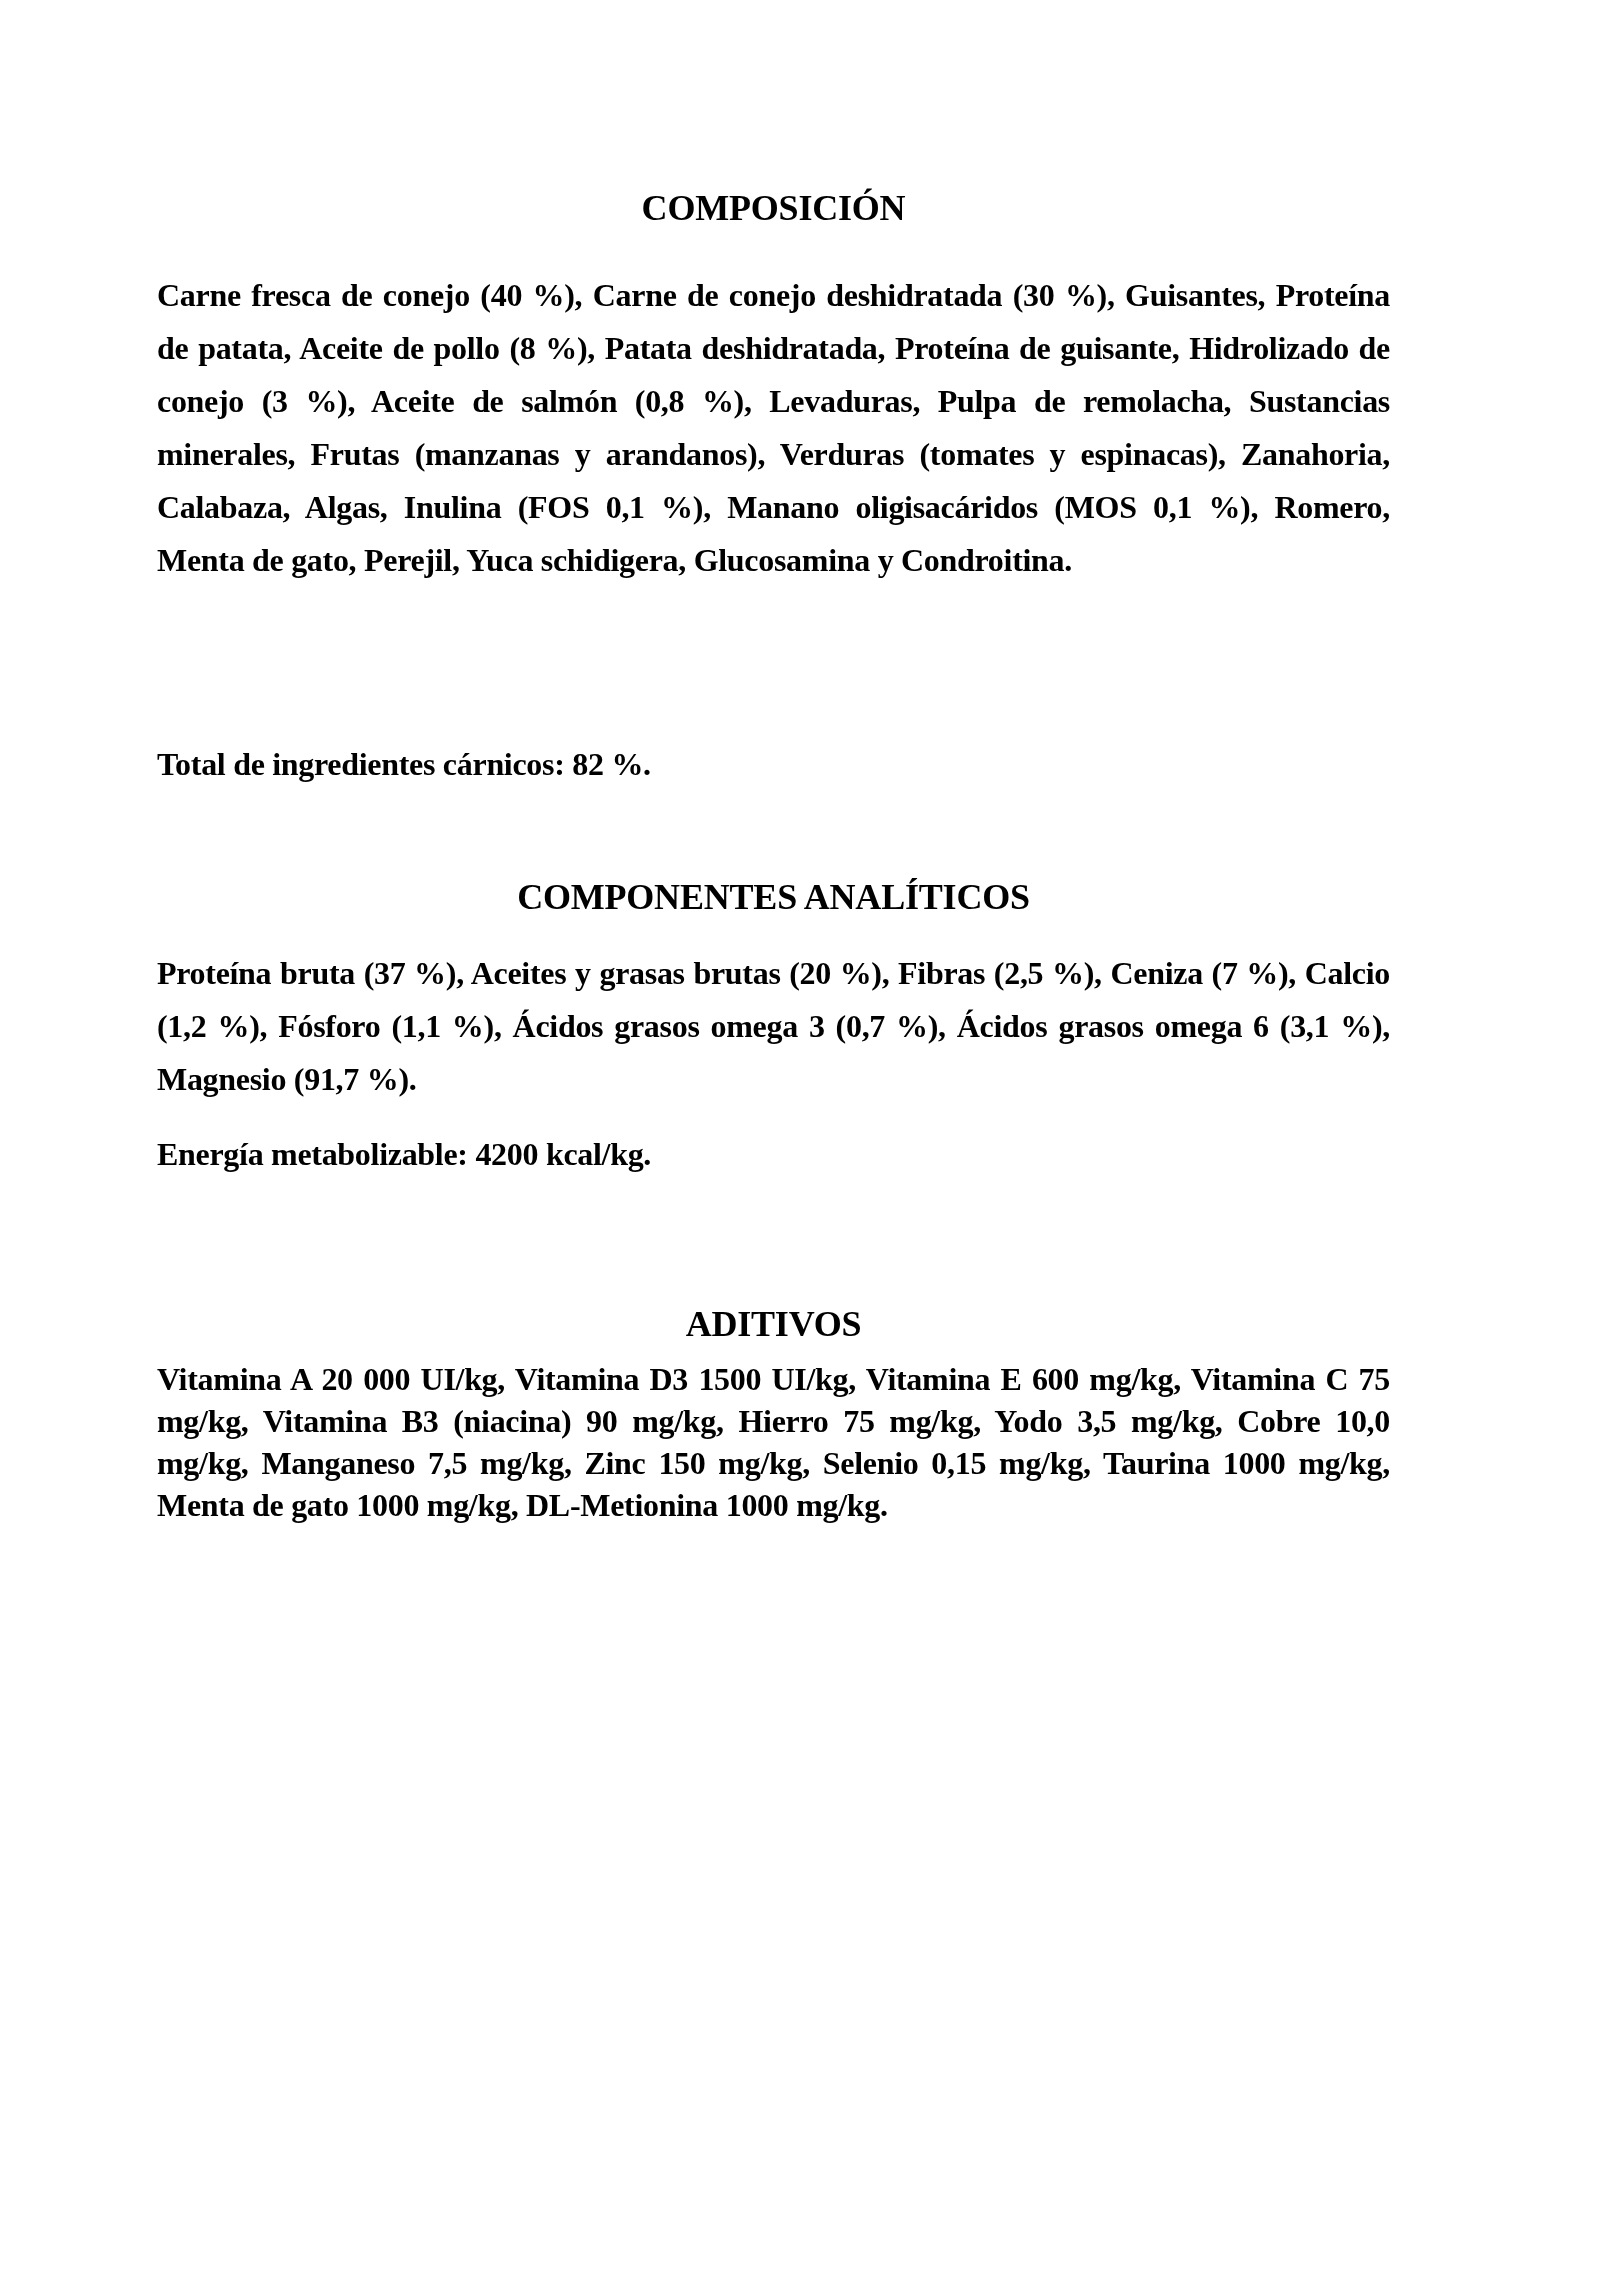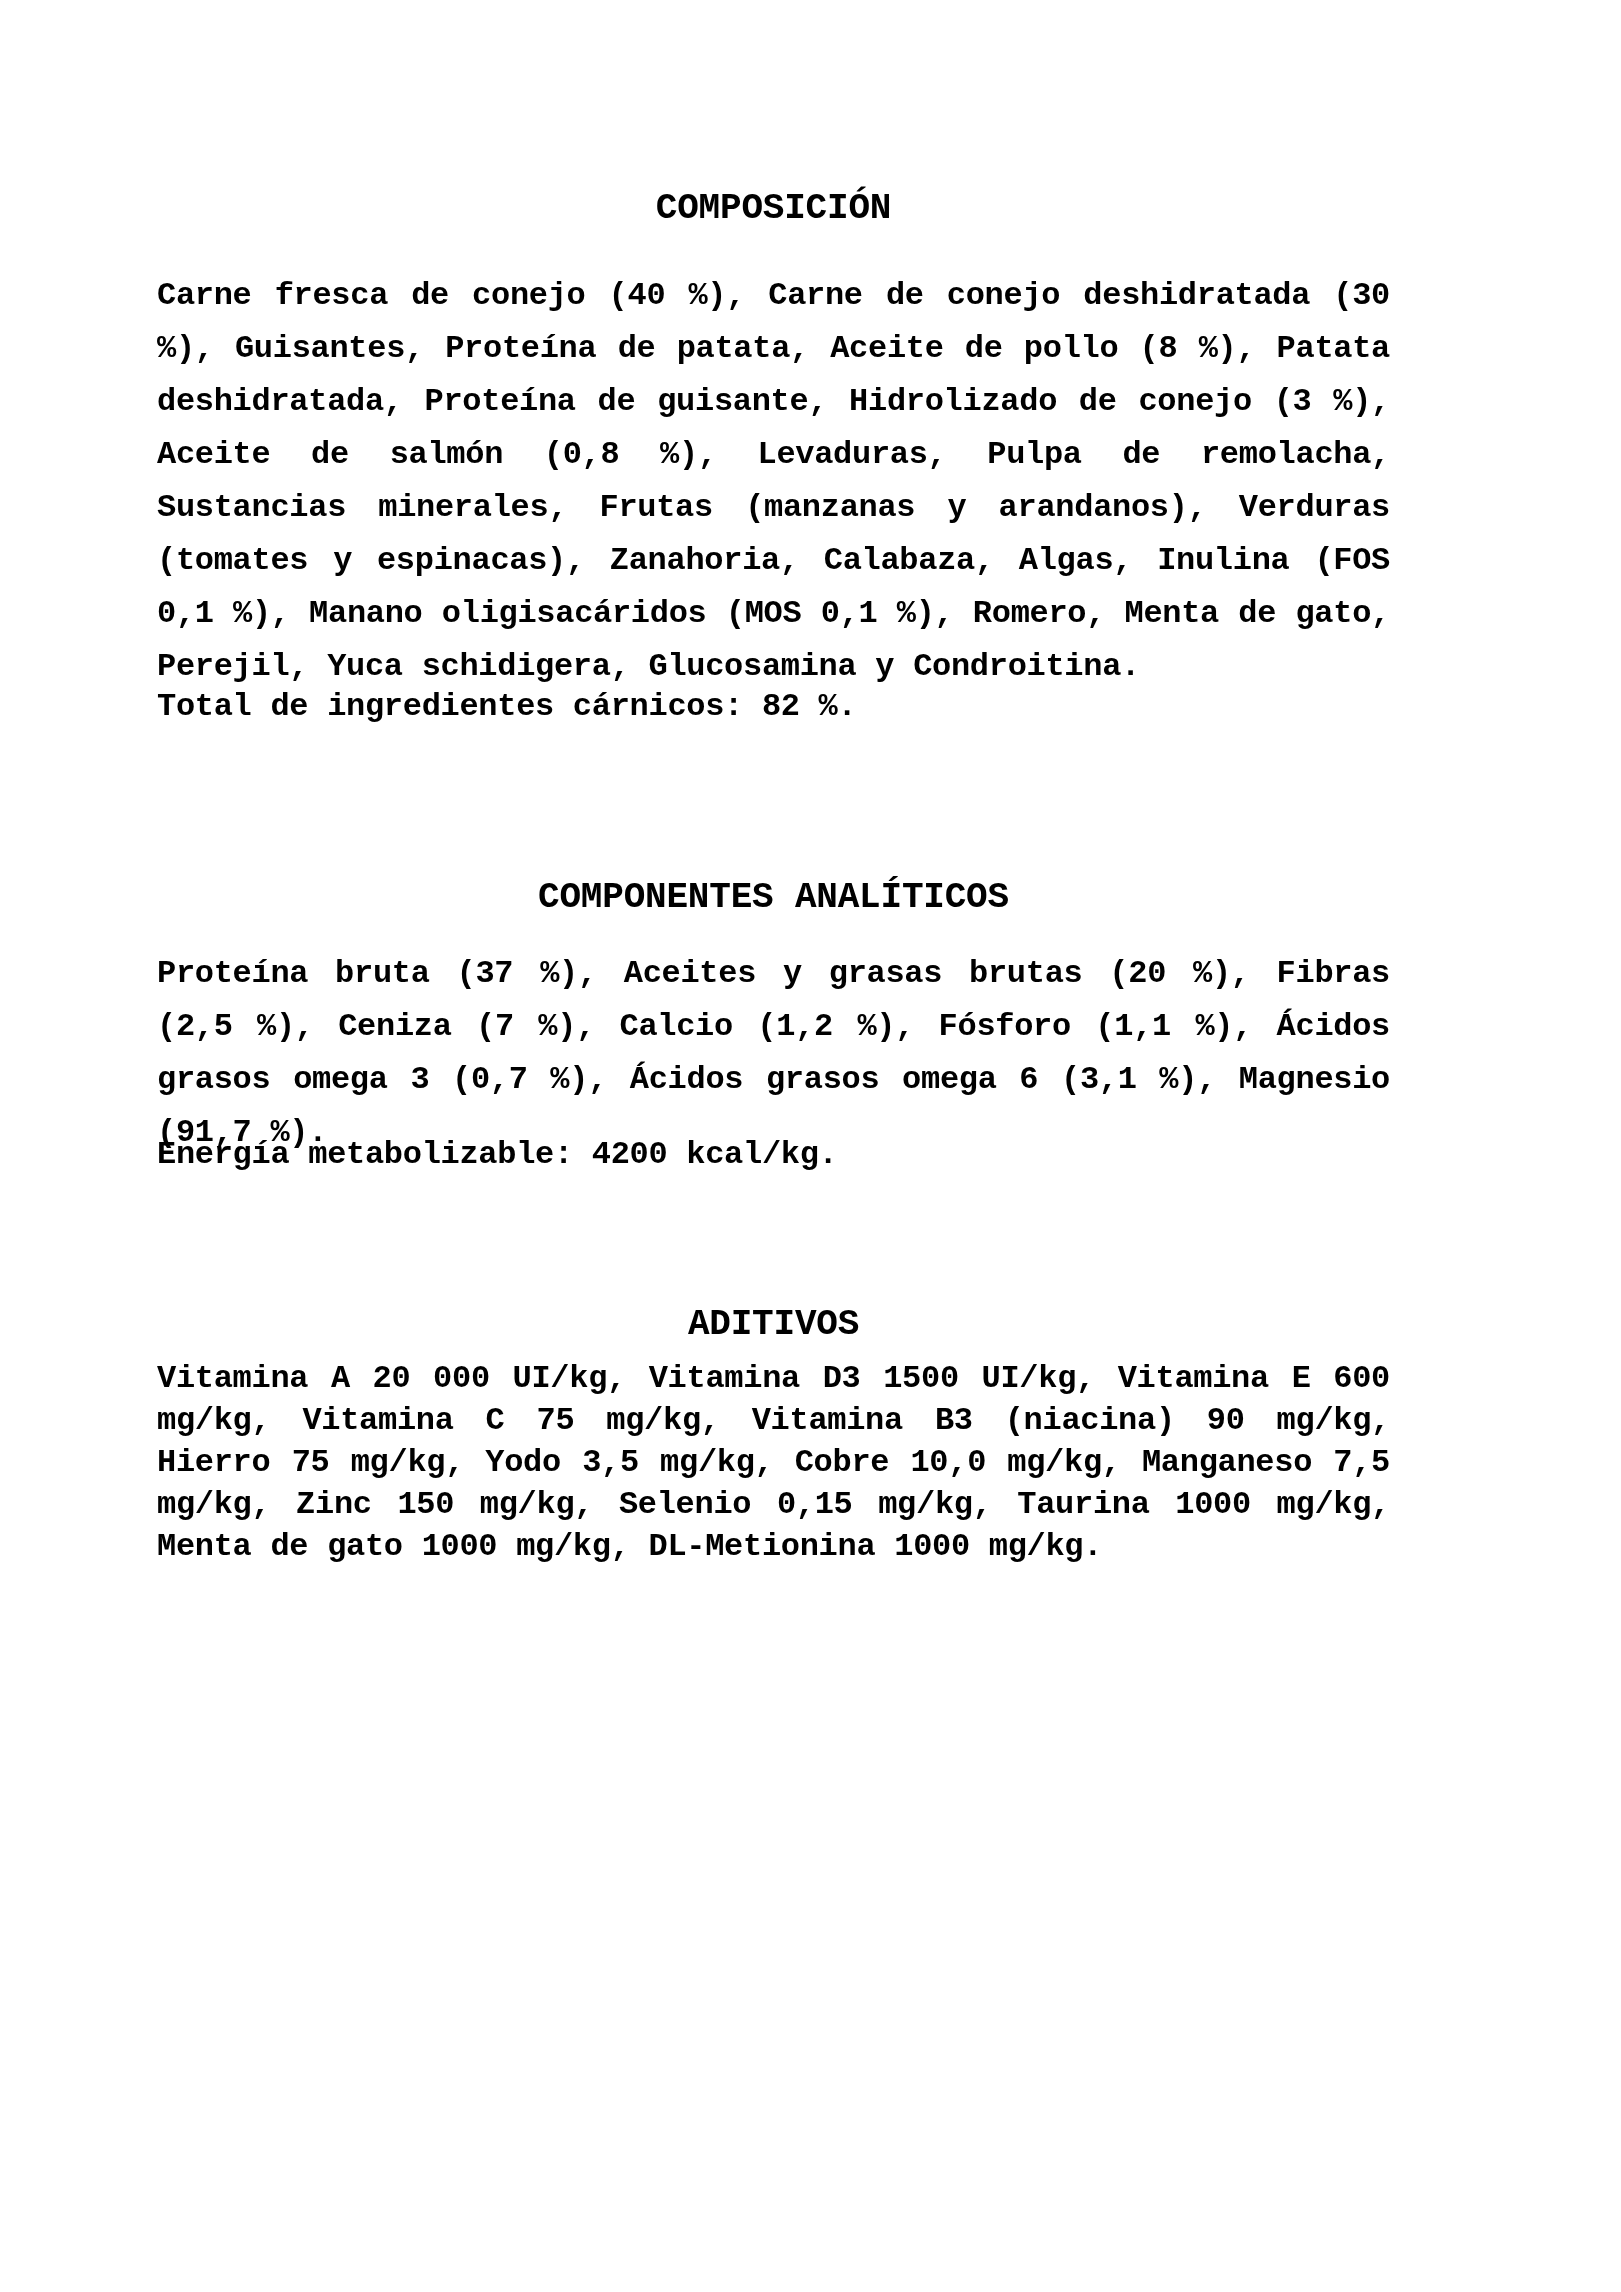--- a/index.html
+++ b/index.html
@@ -6,21 +6,21 @@
     margin: 0;
     padding: 0;
     background: #ffffff;
   }
   .page {
     position: relative;
     width: 1621px;
     height: 2293px;
     background: #ffffff;
     overflow: hidden;
-    font-family: Liberation Mono, monospace;
+    font-family: Liberation Serif, serif;
     color: #000000;
   }
   .content {
     position: absolute;
     left: 157px;
     top: 0;
     width: 1233px;
   }
   .block {
     position: absolute;
@@ -40,21 +40,21 @@
     font-weight: 700;
     text-align: justify;
     letter-spacing: -0.3px;
     line-height: 53px;
   }
   .single {
     text-align: left;
   }
   .h-composicion  { top: 182px; }
   .p-ingredients  { top: 269px; }
-  .p-total        { top: 680px; }
+  .p-total        { top: 738px; }
   .h-componentes  { top: 871px; }
   .p-analiticos   { top: 947px; }
   .p-energia      { top: 1128px; }
   .h-aditivos     { top: 1298px; }
   .p-aditivos     { top: 1358px; line-height: 42px; }
 </style>
 </head>
 <body>
 
 <div class="page">

